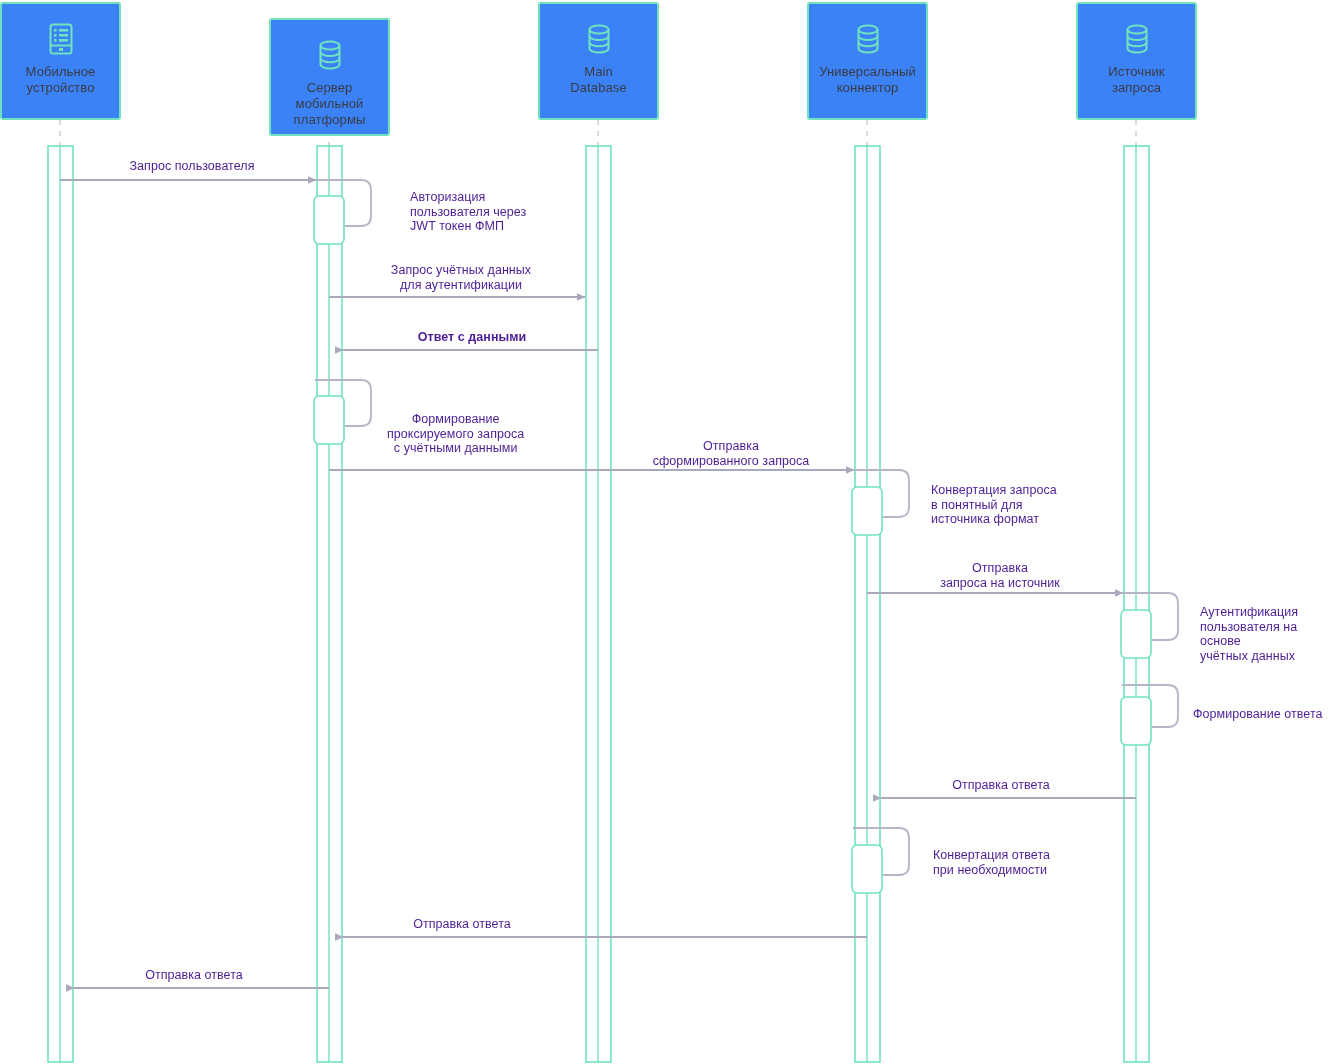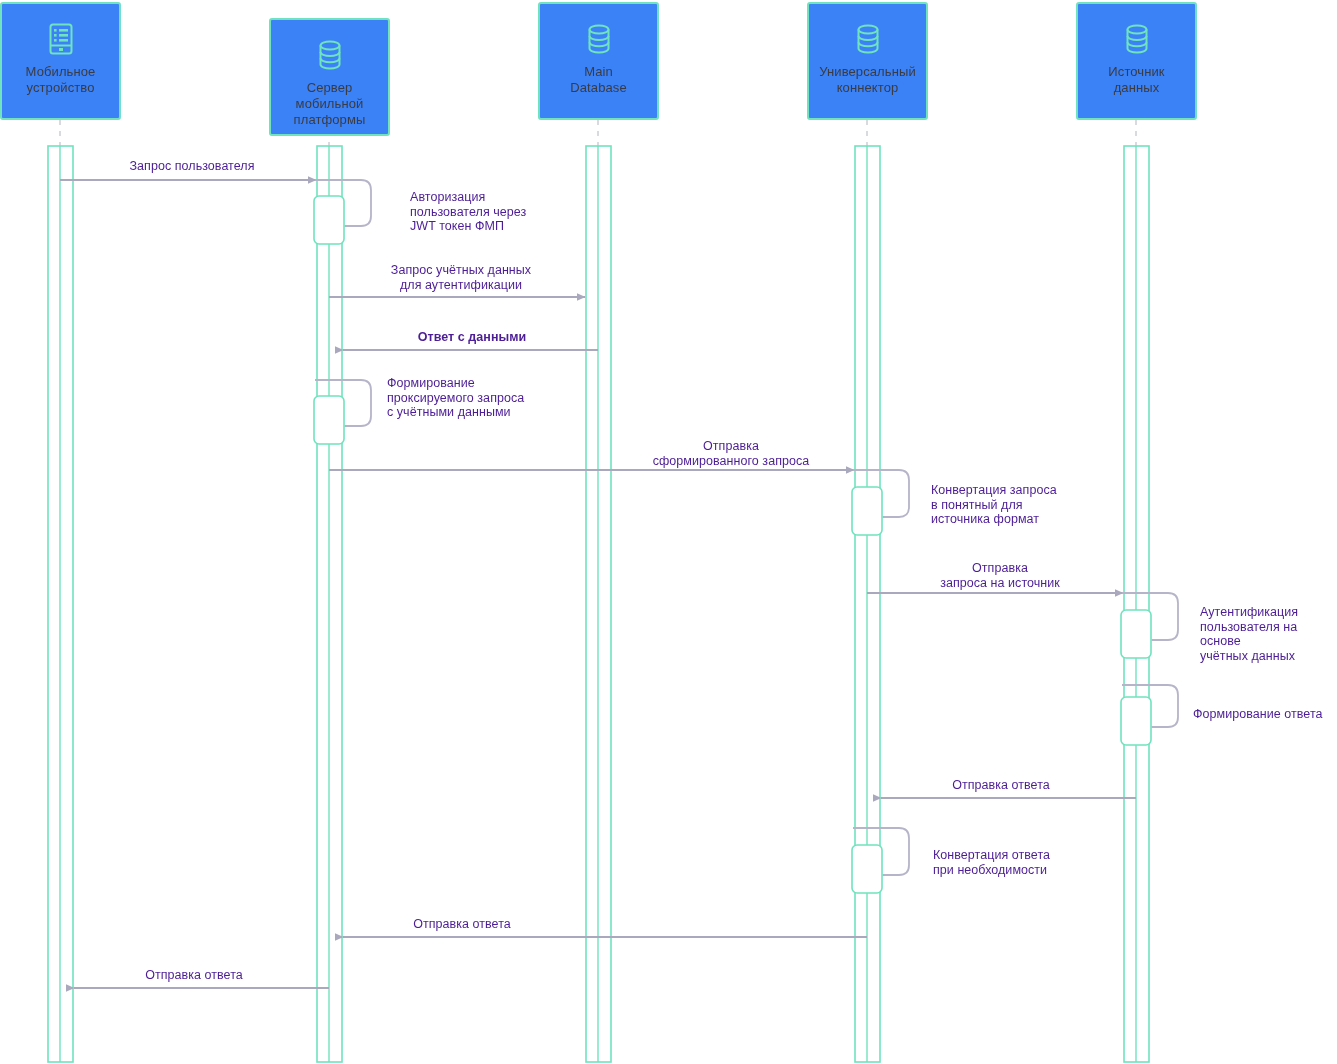--- a/index.html
+++ b/index.html
@@ -183,33 +183,33 @@
 коннектор</div>
       </div>
       <div class="participant-box" style="left: 1076px; top: 2px; width: 121px; height: 118px;">
         <svg class="participant-icon" viewBox="0 0 34 34">
           <ellipse cx="17" cy="7.5" rx="9.5" ry="4" fill="none" stroke="#6fe3bd" stroke-width="2"></ellipse>
           <path d="M7.5,7.5 L7.5,26.5 A9.5,4 0 0 0 26.5,26.5 L26.5,7.5" fill="none" stroke="#6fe3bd" stroke-width="2"></path>
           <path d="M7.5,14 A9.5,4 0 0 0 26.5,14" fill="none" stroke="#6fe3bd" stroke-width="2"></path>
           <path d="M7.5,20.3 A9.5,4 0 0 0 26.5,20.3" fill="none" stroke="#6fe3bd" stroke-width="2"></path>
         </svg>
         <div class="participant-label">Источник
-данных</div>
+запроса</div>
       </div>
     </div>
 
   <div id="labels-layer">
       <div class="msg-label center" style="left: 192px; top: 159px;">Запрос пользователя</div>
       <div class="msg-label left" style="left: 410px; top: 190px;">Авторизация
 пользователя через
 JWT токен ФМП</div>
       <div class="msg-label center" style="left: 461px; top: 263px;">Запрос учётных данных
 для аутентификации</div>
       <div class="msg-label center" style="left: 472px; top: 330px; font-weight: bold;">Ответ с данными</div>
-      <div class="msg-label left" style="left: 387px; top: 376px;">Формирование
+      <div class="msg-label left" style="left: 387px; top: 412px; text-align: center;">Формирование
 проксируемого запроса
 с учётными данными</div>
       <div class="msg-label center" style="left: 731px; top: 439px;">Отправка
 сформированного запроса</div>
       <div class="msg-label left" style="left: 931px; top: 483px;">Конвертация запроса
 в понятный для
 источника формат</div>
       <div class="msg-label center" style="left: 1000px; top: 561px;">Отправка
 запроса на источник</div>
       <div class="msg-label left" style="left: 1200px; top: 605px;">Аутентификация

